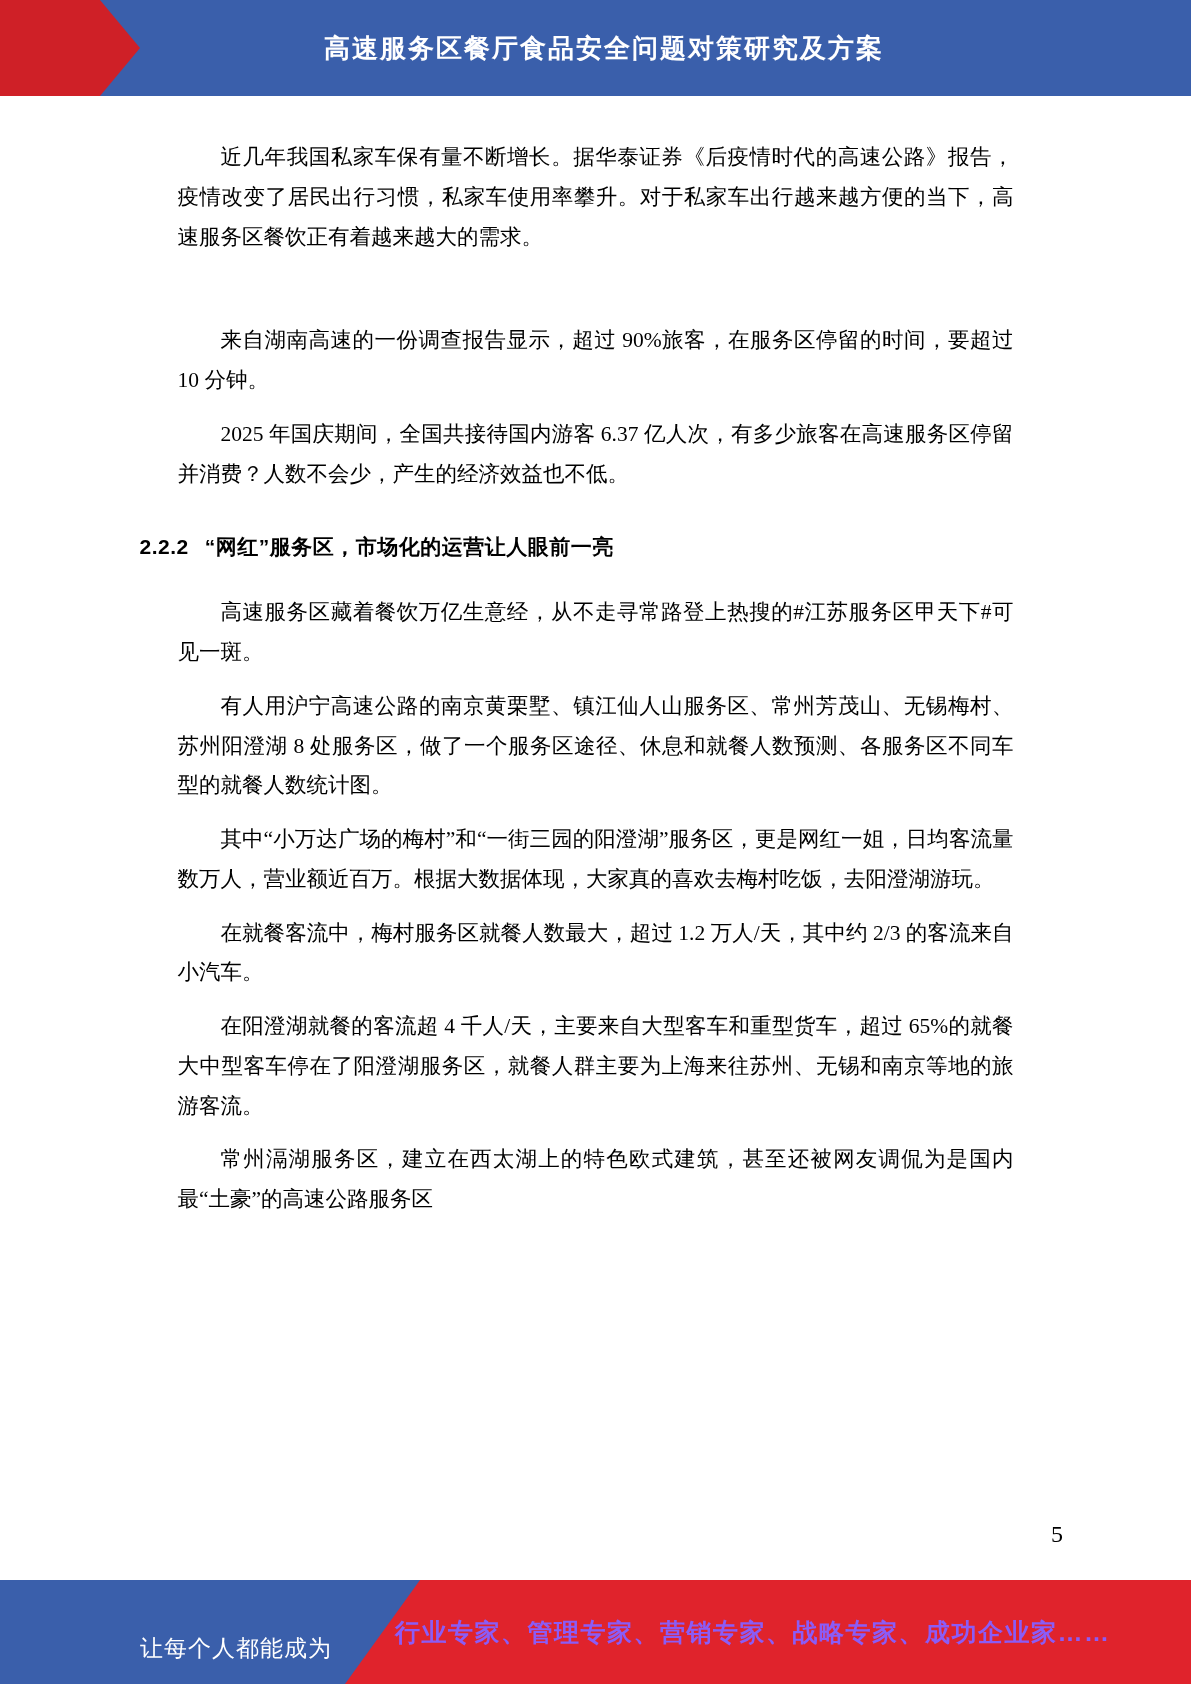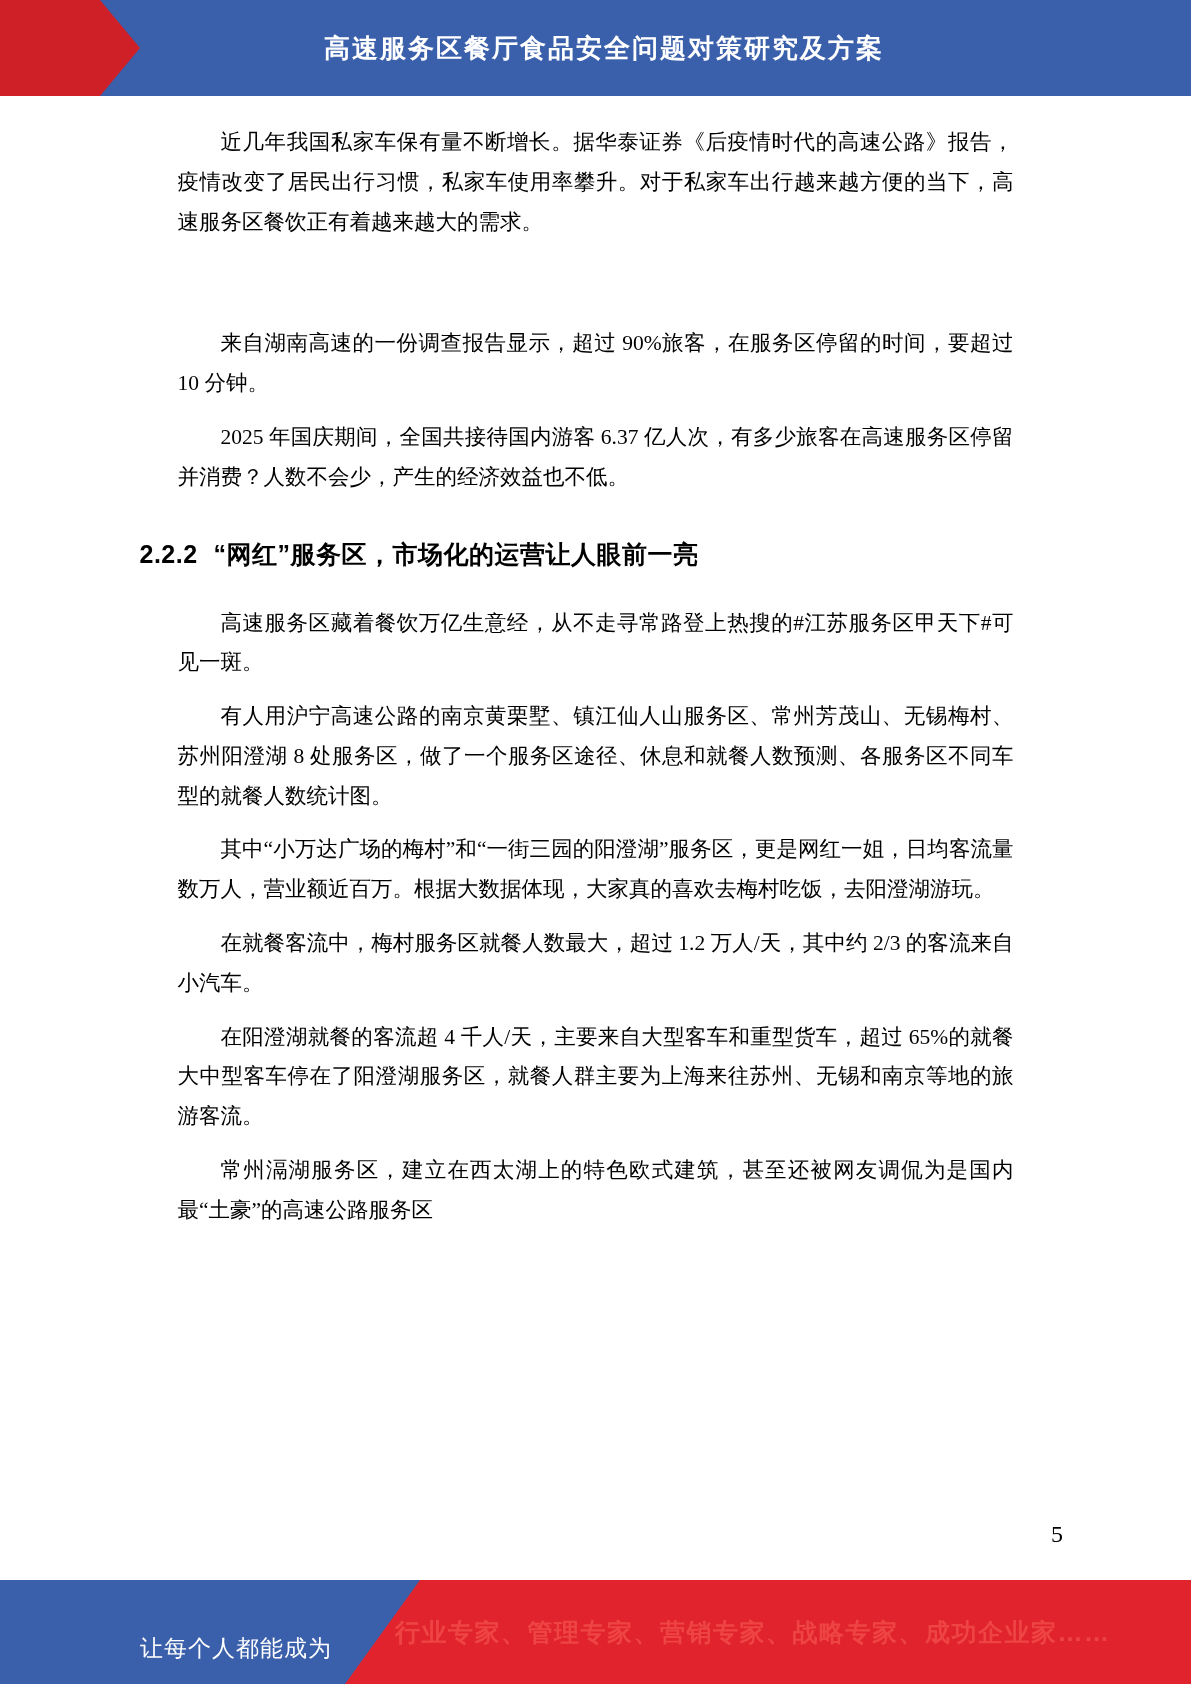--- a/index.html
+++ b/index.html
@@ -54,43 +54,43 @@
     padding-left: 30px;
   }
 
   
   .page-body {
     position: absolute;
     top: 96px;
     left: 0;
     width: 1191px;
     height: 1484px;
-    padding: 1px;
+    padding: 16px;
   }
   .content {
     margin: 0 auto;
     width: 836px;
     padding-top: 26px;
     font-size: 21.5px;
     line-height: 1.85;
     color: #000000;
     text-align: justify;
     text-justify: inter-ideograph;
   }
   p.para {
     margin: 0 0 14px 0;
     text-indent: 2em;
   }
   p.spaced-top {
-    margin-top: 82px;
+    margin-top: 64px;
   }
   h2.heading {
     font-family: "Liberation Sans", sans-serif;
     font-weight: bold;
-    font-size: 25px;
+    font-size: 21px;
     margin: 34px 0 26px -38px;
     letter-spacing: 0.5px;
   }
   h2.heading .num { margin-right: 16px; }
 
   .page-number {
     position: absolute;
     right: 128px;
     bottom: 32px;
     font-size: 24px;
@@ -133,21 +133,21 @@
     font-size: 23px;
     letter-spacing: 1px;
   }
   .footer-right-text {
     position: absolute;
     left: 395px;
     top: 0;
     height: 104px;
     display: flex;
     align-items: center;
-    color: #ef4444;
+    color: #8b5cf6;
     font-family: "Liberation Sans", sans-serif;
     font-weight: bold;
     font-size: 25px;
     letter-spacing: 1.5px;
   }
 </style>
 </head>
 <body>
 
 <div class="header">

